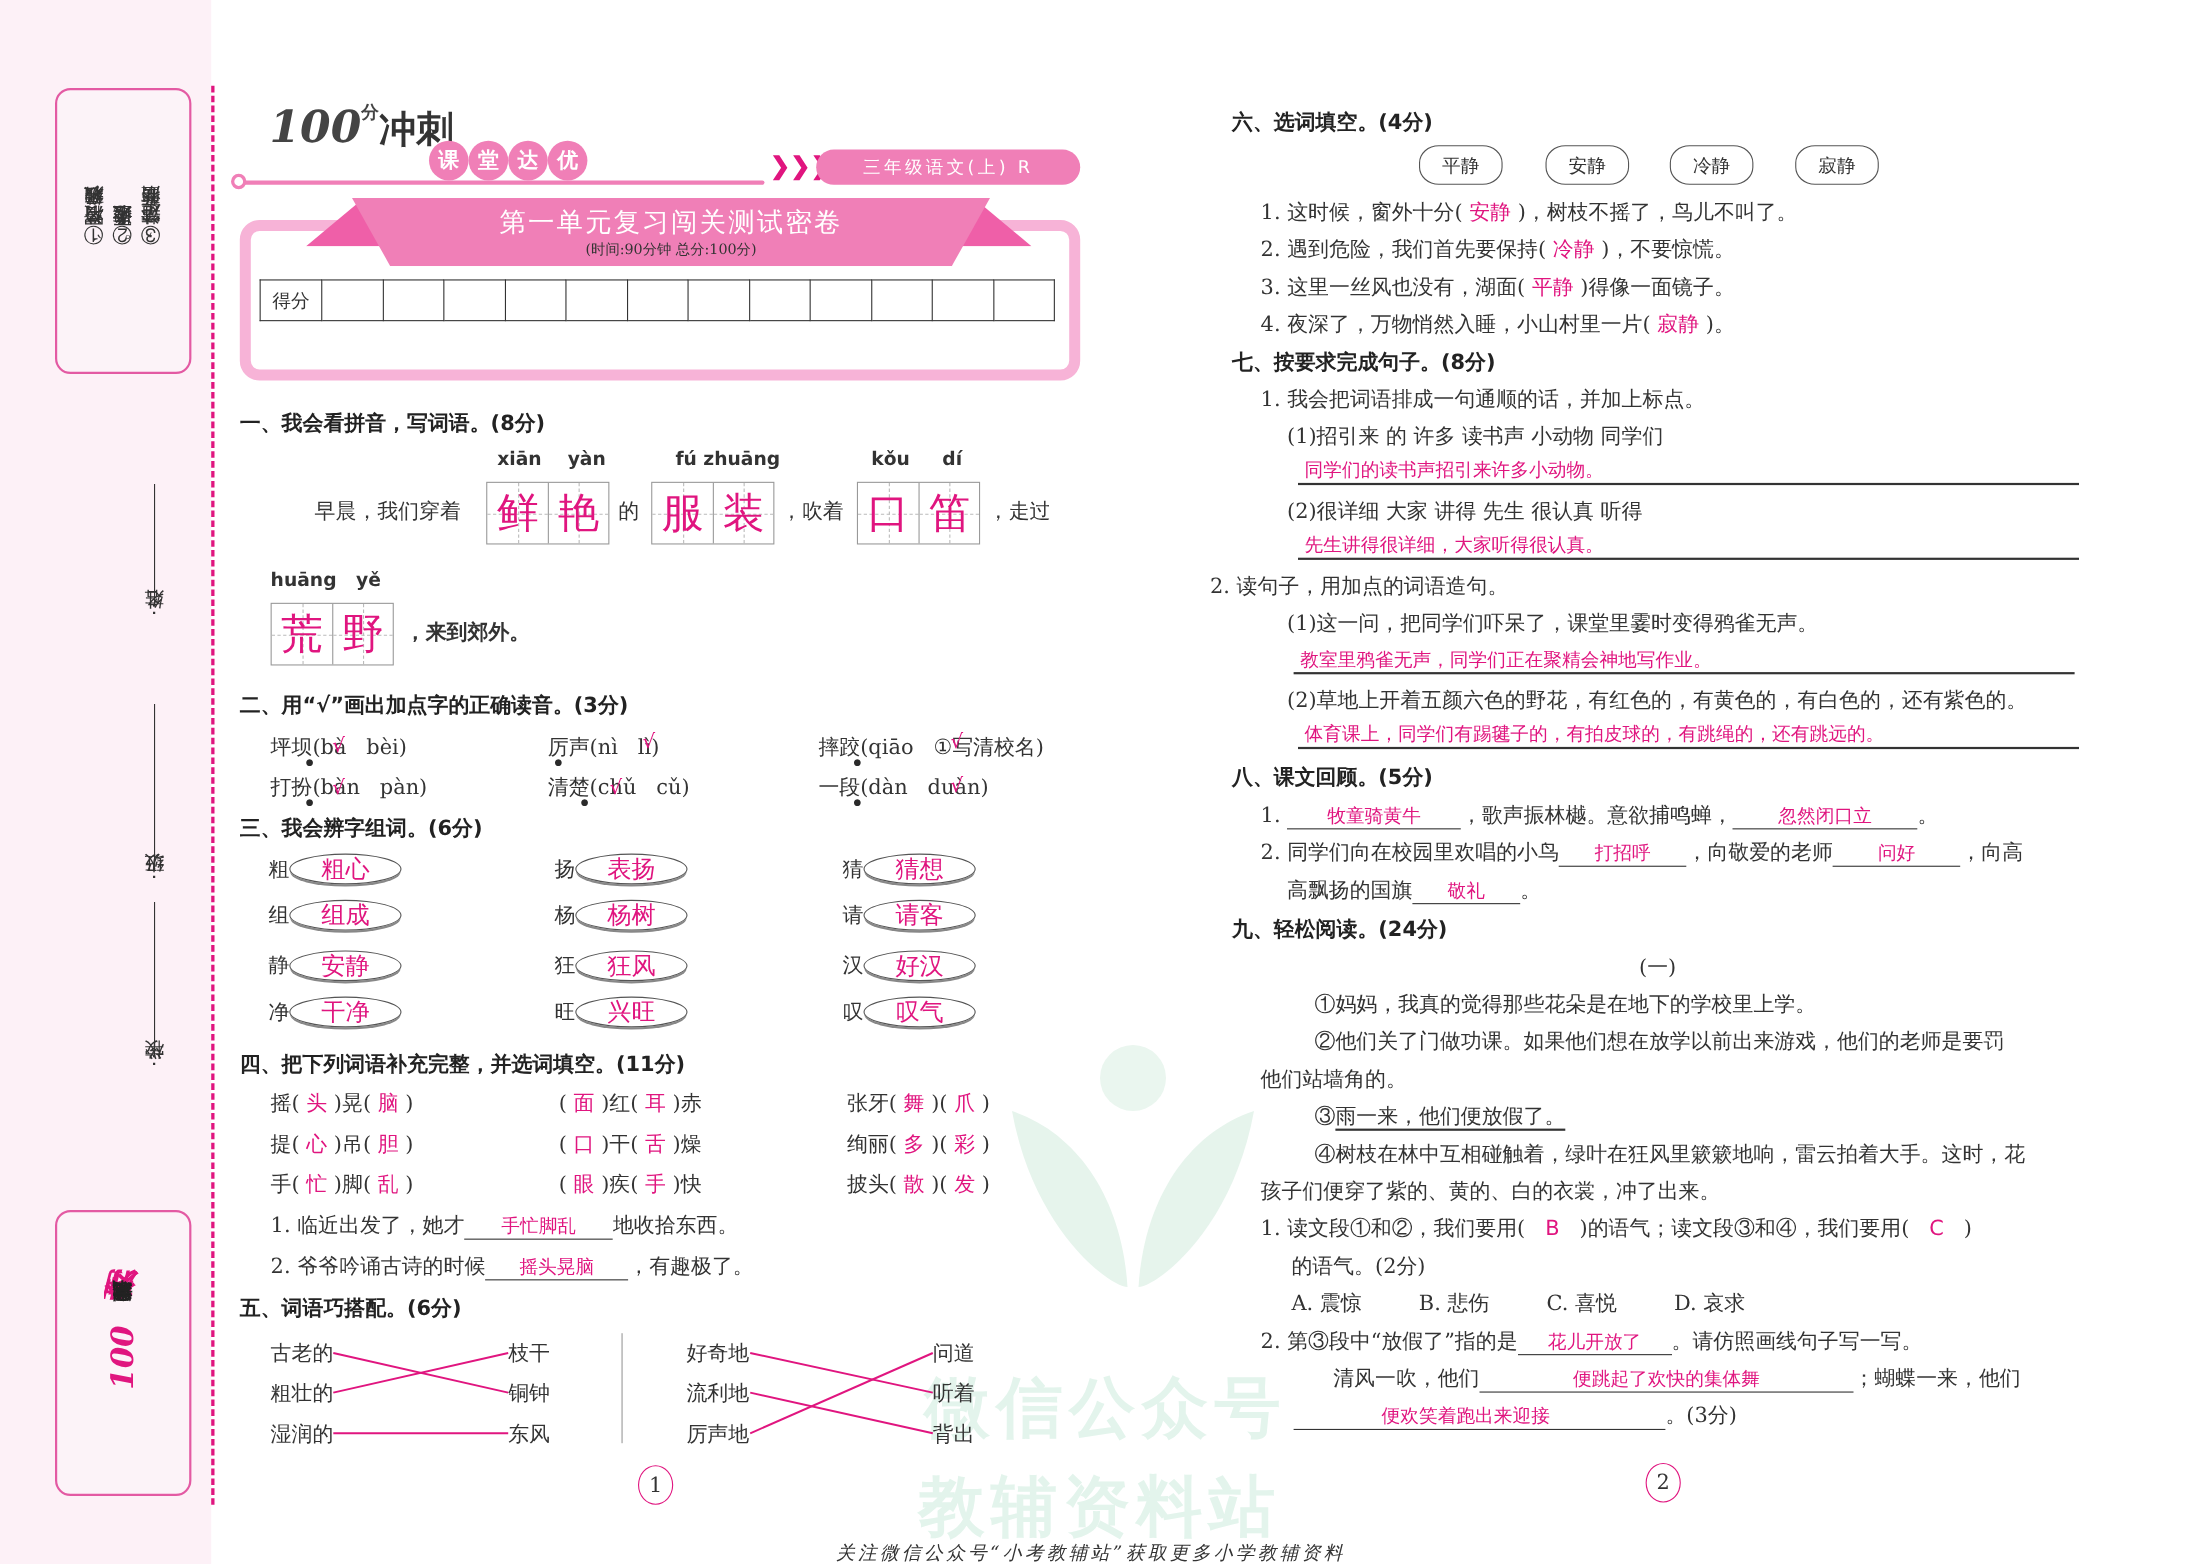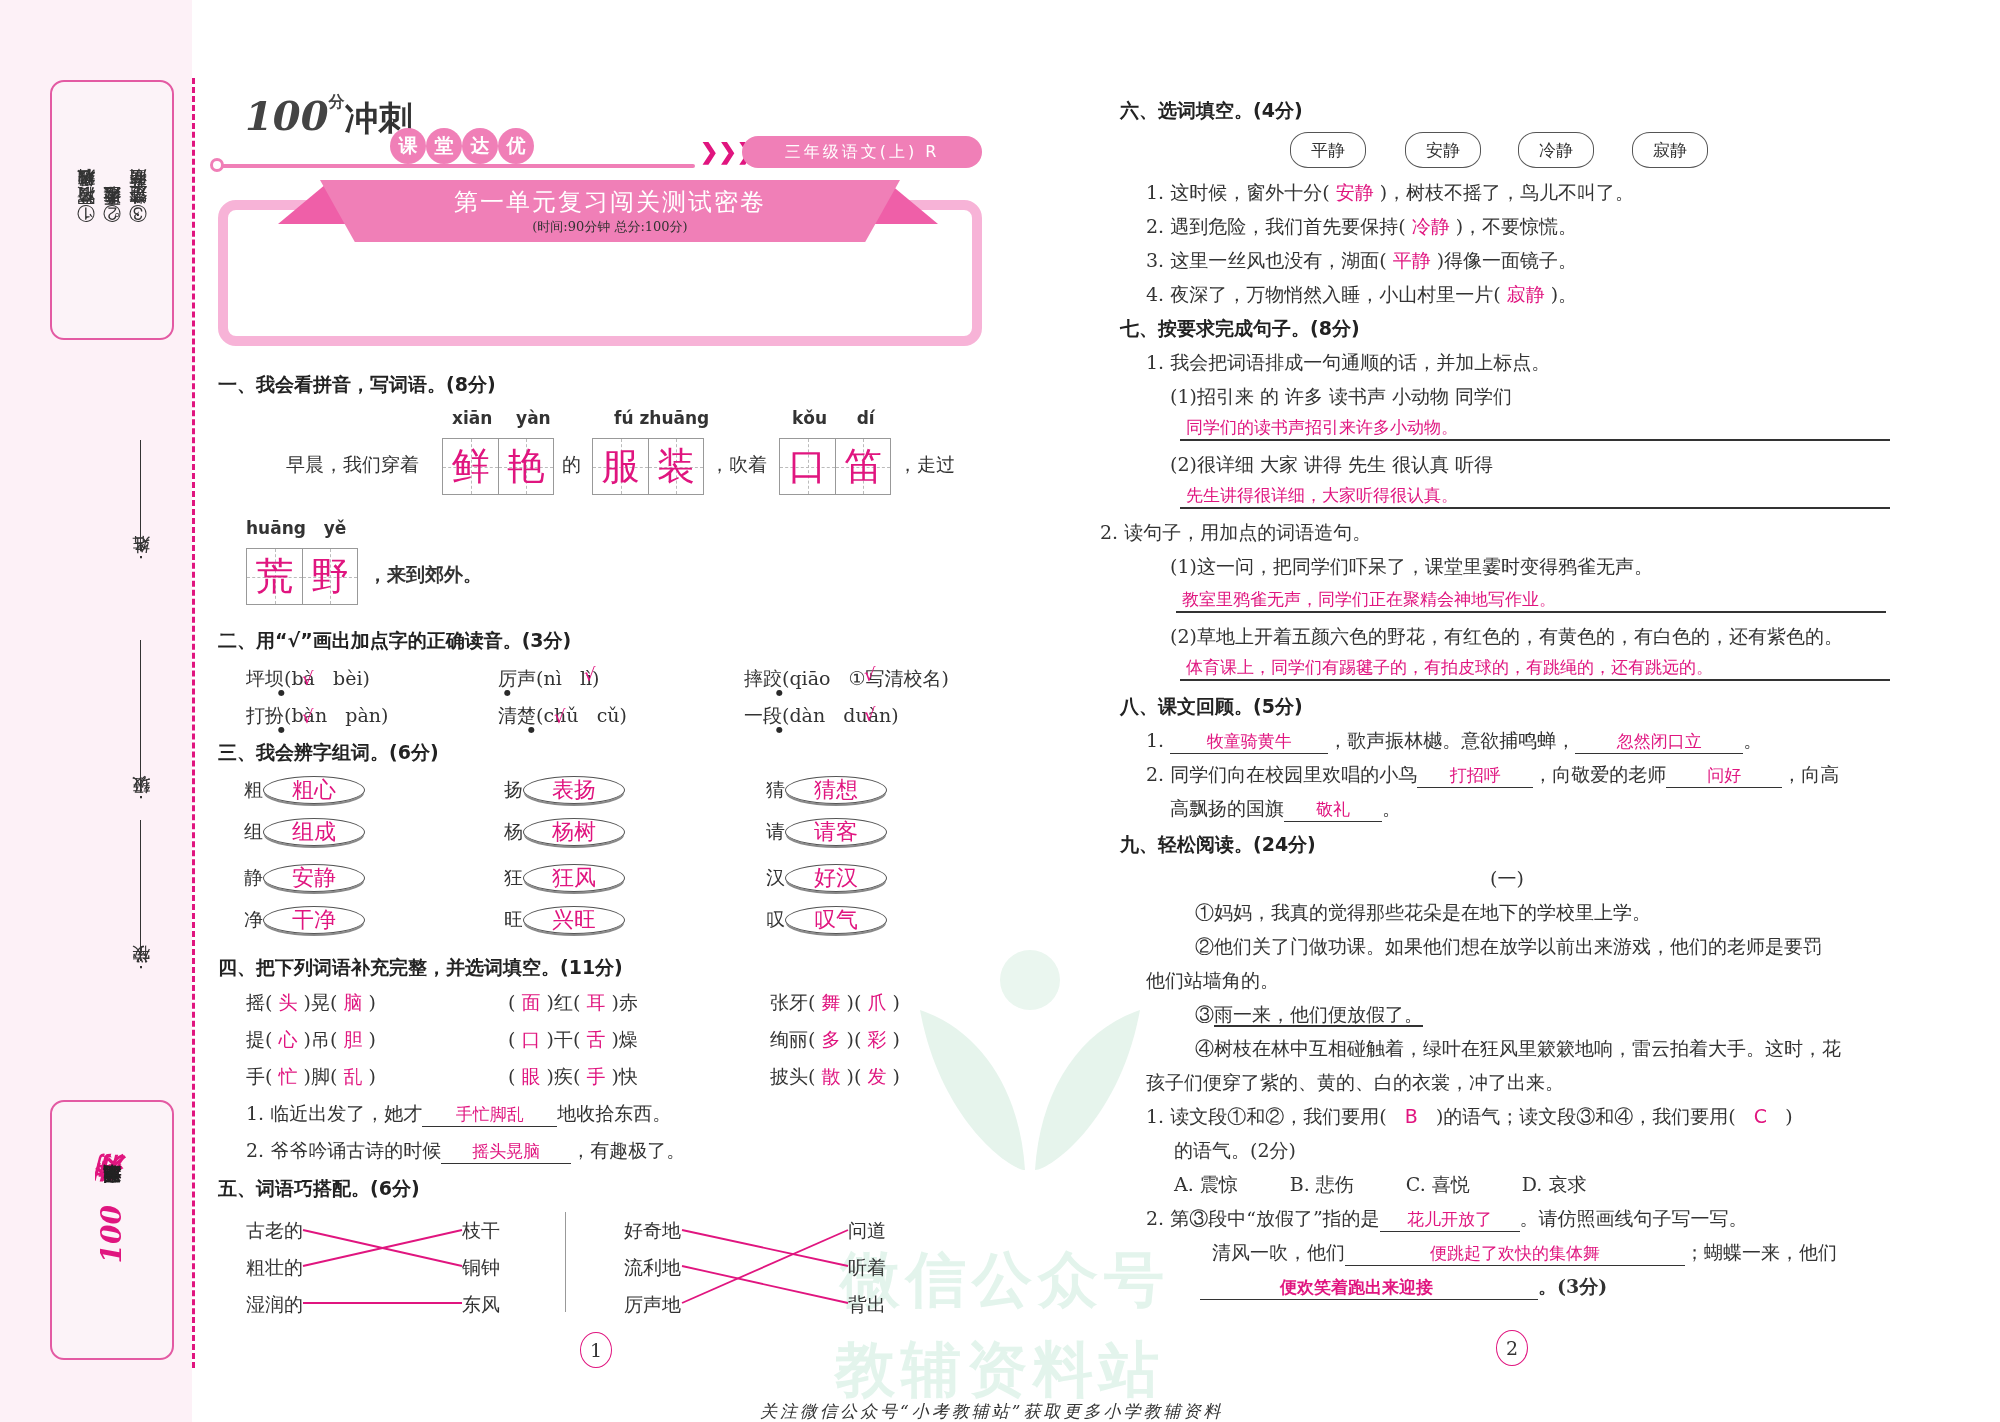--- a/index.html
+++ b/index.html
@@ -114,20 +114,35 @@
 <div class="abs grade-pill" style="left:742px;top:136px;width:240px;height:32px;">三年级语文(上)  R</div>
 
 <div class="abs score-frame" style="left:218px;top:200px;width:764px;height:146px;"></div>
 <div class="abs" style="left:278px;top:180px;width:660px;height:44px;background:#ef5fa8;clip-path:polygon(0 100%,8% 0,92% 0,100% 100%);"></div>
 <div class="abs" style="left:320px;top:180px;width:580px;height:62px;background:#f07fb7;clip-path:polygon(0 0,100% 0,94% 100%,6% 100%);display:flex;flex-direction:column;align-items:center;justify-content:center;">
   <div style="color:#fff;font-size:24px;font-weight:normal;font-family:'DejaVu Sans',sans-serif;letter-spacing:2px;">第一单元复习闯关测试密卷</div>
   <div style="color:#333;font-size:13px;">(时间:90分钟   总分:100分)</div>
 </div>
 <table class="abs score" style="left:236px;top:254px;">
   <tbody>
+  <tr>
+    <td>得分</td>
+    <td></td>
+        <td></td>
+        <td></td>
+        <td></td>
+        <td></td>
+        <td></td>
+        <td></td>
+        <td></td>
+        <td></td>
+        <td></td>
+        <td></td>
+        <td></td>
+  </tr>
 </tbody>
   </table>
 
 <div class="abs sec" style="left:218px;top:372px;">一、我会看拼音，写词语。(8分)</div>
 <div class="abs py" style="left:452px;top:408px;"><span>xiān</span>&nbsp;&nbsp;&nbsp;&nbsp;<span>yàn</span></div>
 <div class="abs py" style="left:614px;top:408px;"><span>fú</span>&nbsp;<span>zhuāng</span></div>
 <div class="abs py" style="left:792px;top:408px;"><span>kǒu</span>&nbsp;&nbsp;&nbsp;&nbsp;&nbsp;<span>dí</span></div>
 
 <div class="abs t" style="left:286px;top:452px;">早晨，我们穿着</div>
 <div class="abs tian" style="left:442px;top:438px;">
@@ -353,19 +368,19 @@
   <span>B. 悲伤</span>
   <span>C. 喜悦</span>
   <span>D. 哀求</span>
 </div>
 <div class="abs t" style="left:1146px;top:1206px;">
   <span>2. 第③段中“放假了”指的是</span><span class="blank" style="width:140px;">花儿开放了</span><span>。请仿照画线句子写一写。</span>
 </div>
 <div class="abs t" style="left:1212px;top:1240px;">
   <span>清风一吹，他们</span><span class="blank" style="width:340px;">便跳起了欢快的集体舞</span><span>；蝴蝶一来，他们</span>
 </div>
-<div class="abs t" style="left:1200px;top:1274px;font-weight:bold;">
+<div class="abs t" style="left:1176px;top:1274px;">
   <span class="blank" style="width:338px;text-align:left;padding-left:80px;">便欢笑着跑出来迎接</span><span>。(3分)</span>
 </div>
 
 <div class="abs pagenum" style="left:1496px;top:1330px;">2</div>
 
 <div class="abs" style="left:760px;top:1400px;font-size:17px;color:#333;letter-spacing:3px;font-style:italic;">关注微信公众号“小考教辅站”获取更多小学教辅资料</div>
 
 </body></html>

